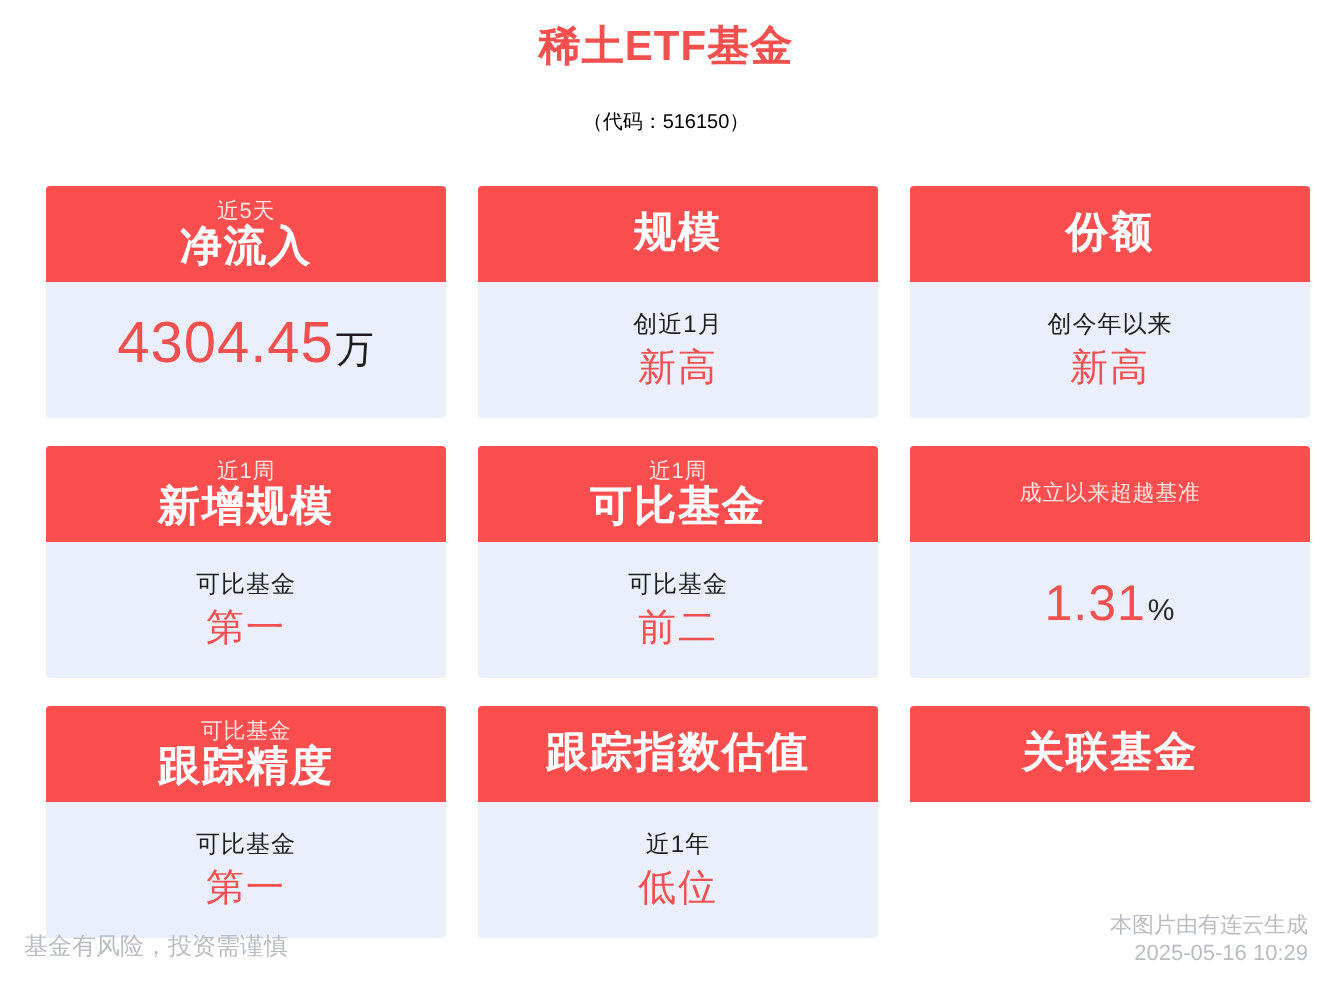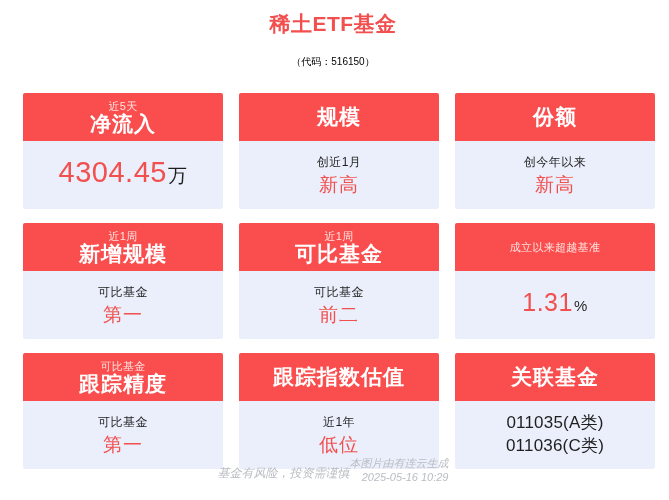--- a/index.html
+++ b/index.html
@@ -134,22 +134,21 @@
   .footer {
     position: absolute;
     left: 0;
     right: 0;
     bottom: 8px;
     height: 36px;
     padding: 0 12px;
     box-sizing: border-box;
     display: flex;
     align-items: flex-start;
-    justify-content: center;
-    font-style: italic;
+    justify-content: space-between;
   }
   .disclaimer {
     font-size: 12px;
     color: #b9bcc2;
     line-height: 17px;
     padding-top: 9px;
   }
   .credit {
     text-align: right;
     font-size: 11px;
@@ -254,24 +253,20 @@
       <div class="card-body">
         <div class="body-top">近1年</div>
         <div class="body-main">低位</div>
       </div>
     </div>
 
     <div class="card">
       <div class="card-head single">
         <div class="head-main">关联基金</div>
       </div>
-      <div class="card-body">
-        <div class="code-line">011035(A类)</div>
-        <div class="code-line">011036(C类)</div>
-      </div>
     </div>
 
   </div>
 
   <div class="footer">
     <div class="disclaimer">基金有风险，投资需谨慎</div>
     <div class="credit">
       <div>本图片由有连云生成</div>
       <div>2025-05-16 10:29</div>
     </div>

